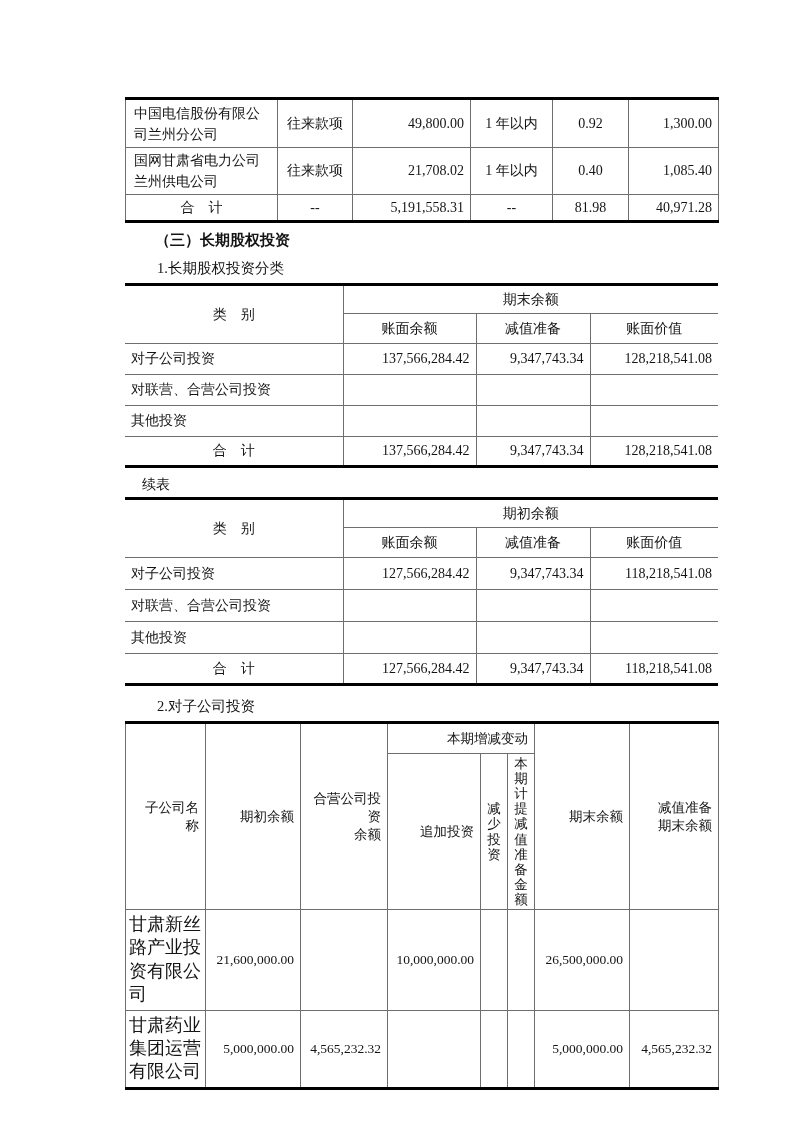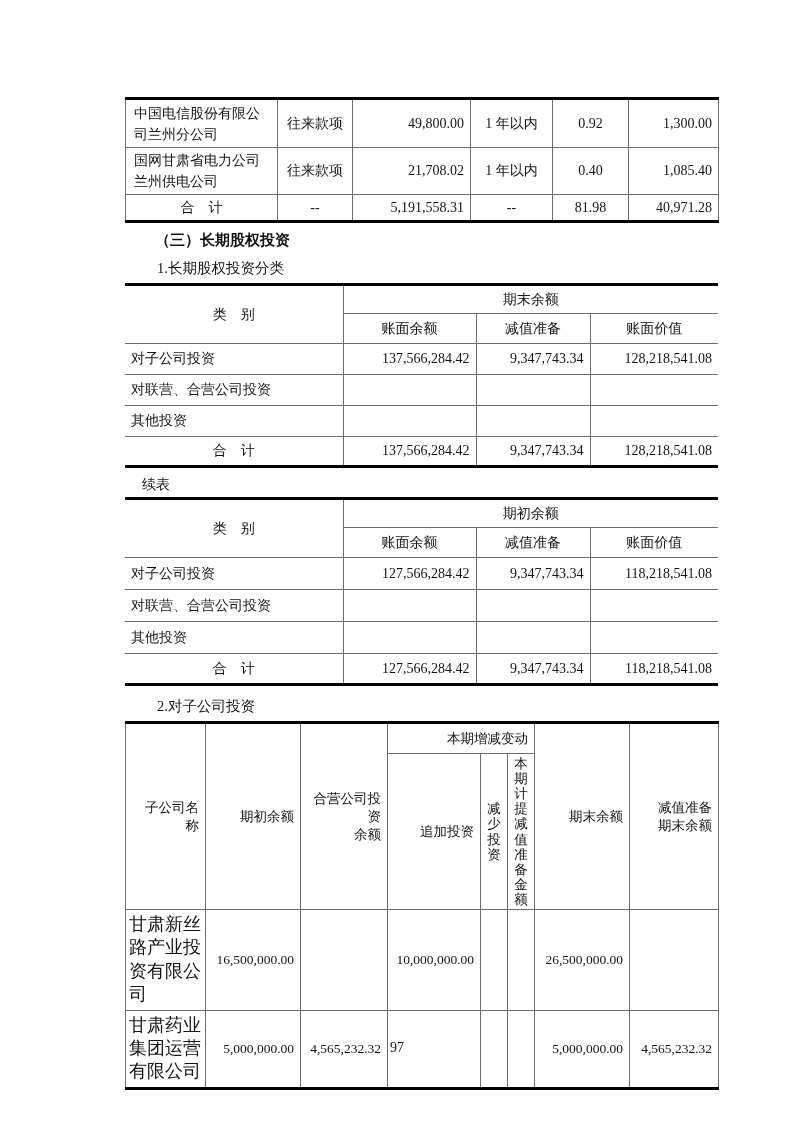--- a/index.html
+++ b/index.html
@@ -206,36 +206,35 @@
       <td class="hdr prewrap" rowspan="2">减值准备
 期末余额</td>
     </tr>
     <tr style="height:155px">
       <td class="hdr">追加投资</td>
       <td class="vtext">减少投资</td>
       <td class="vtext">本期计提减值准备金额</td>
     </tr>
     <tr style="height:58px">
       <td class="al name">甘肃新丝路产业投资有限公司</td>
-      <td class="ar">16,500,000.00</td>
+      <td class="ar">21,600,000.00</td>
       <td class="ar"></td>
       <td class="ar">10,000,000.00</td>
       <td class="ac"></td>
       <td class="ac"></td>
       <td class="ar">26,500,000.00</td>
       <td class="ar"></td>
     </tr>
     <tr style="height:57px">
       <td class="al name">甘肃药业集团运营有限公司</td>
       <td class="ar">5,000,000.00</td>
       <td class="ar">4,565,232.32</td>
       <td class="ar"></td>
       <td class="ac"></td>
       <td class="ac"></td>
       <td class="ar">5,000,000.00</td>
       <td class="ar">4,565,232.32</td>
     </tr>
   </tbody>
     </table>
 
-  <div class="page-num">97</div>
 
 </div>
 
 </body></html>

